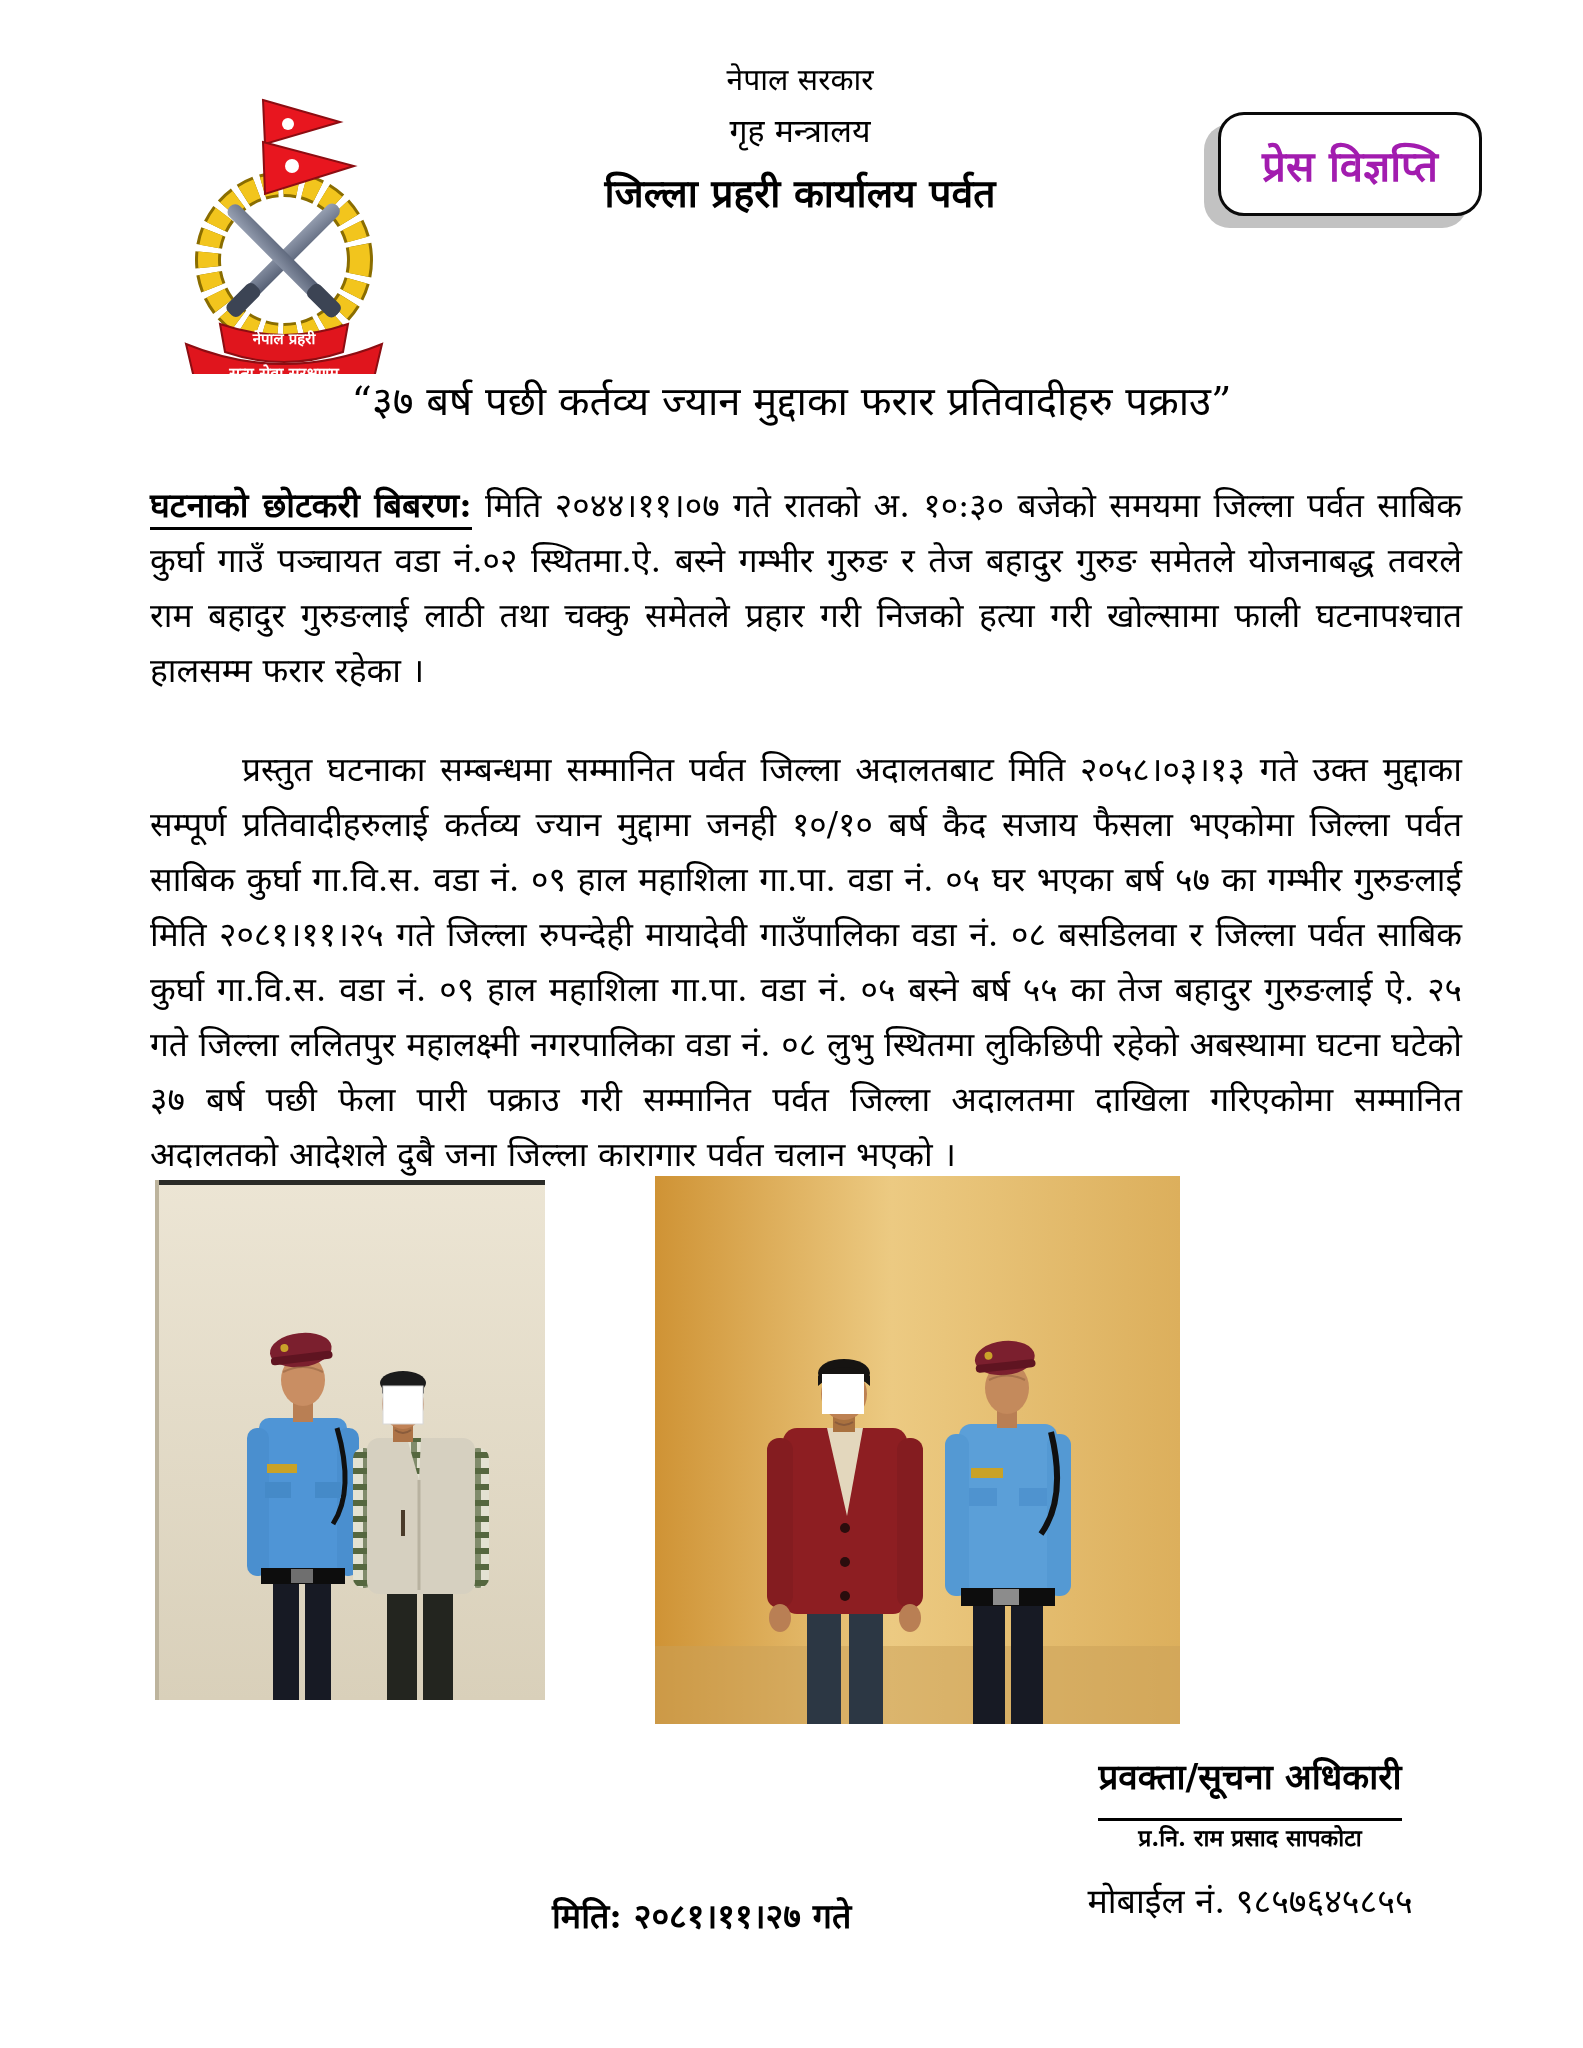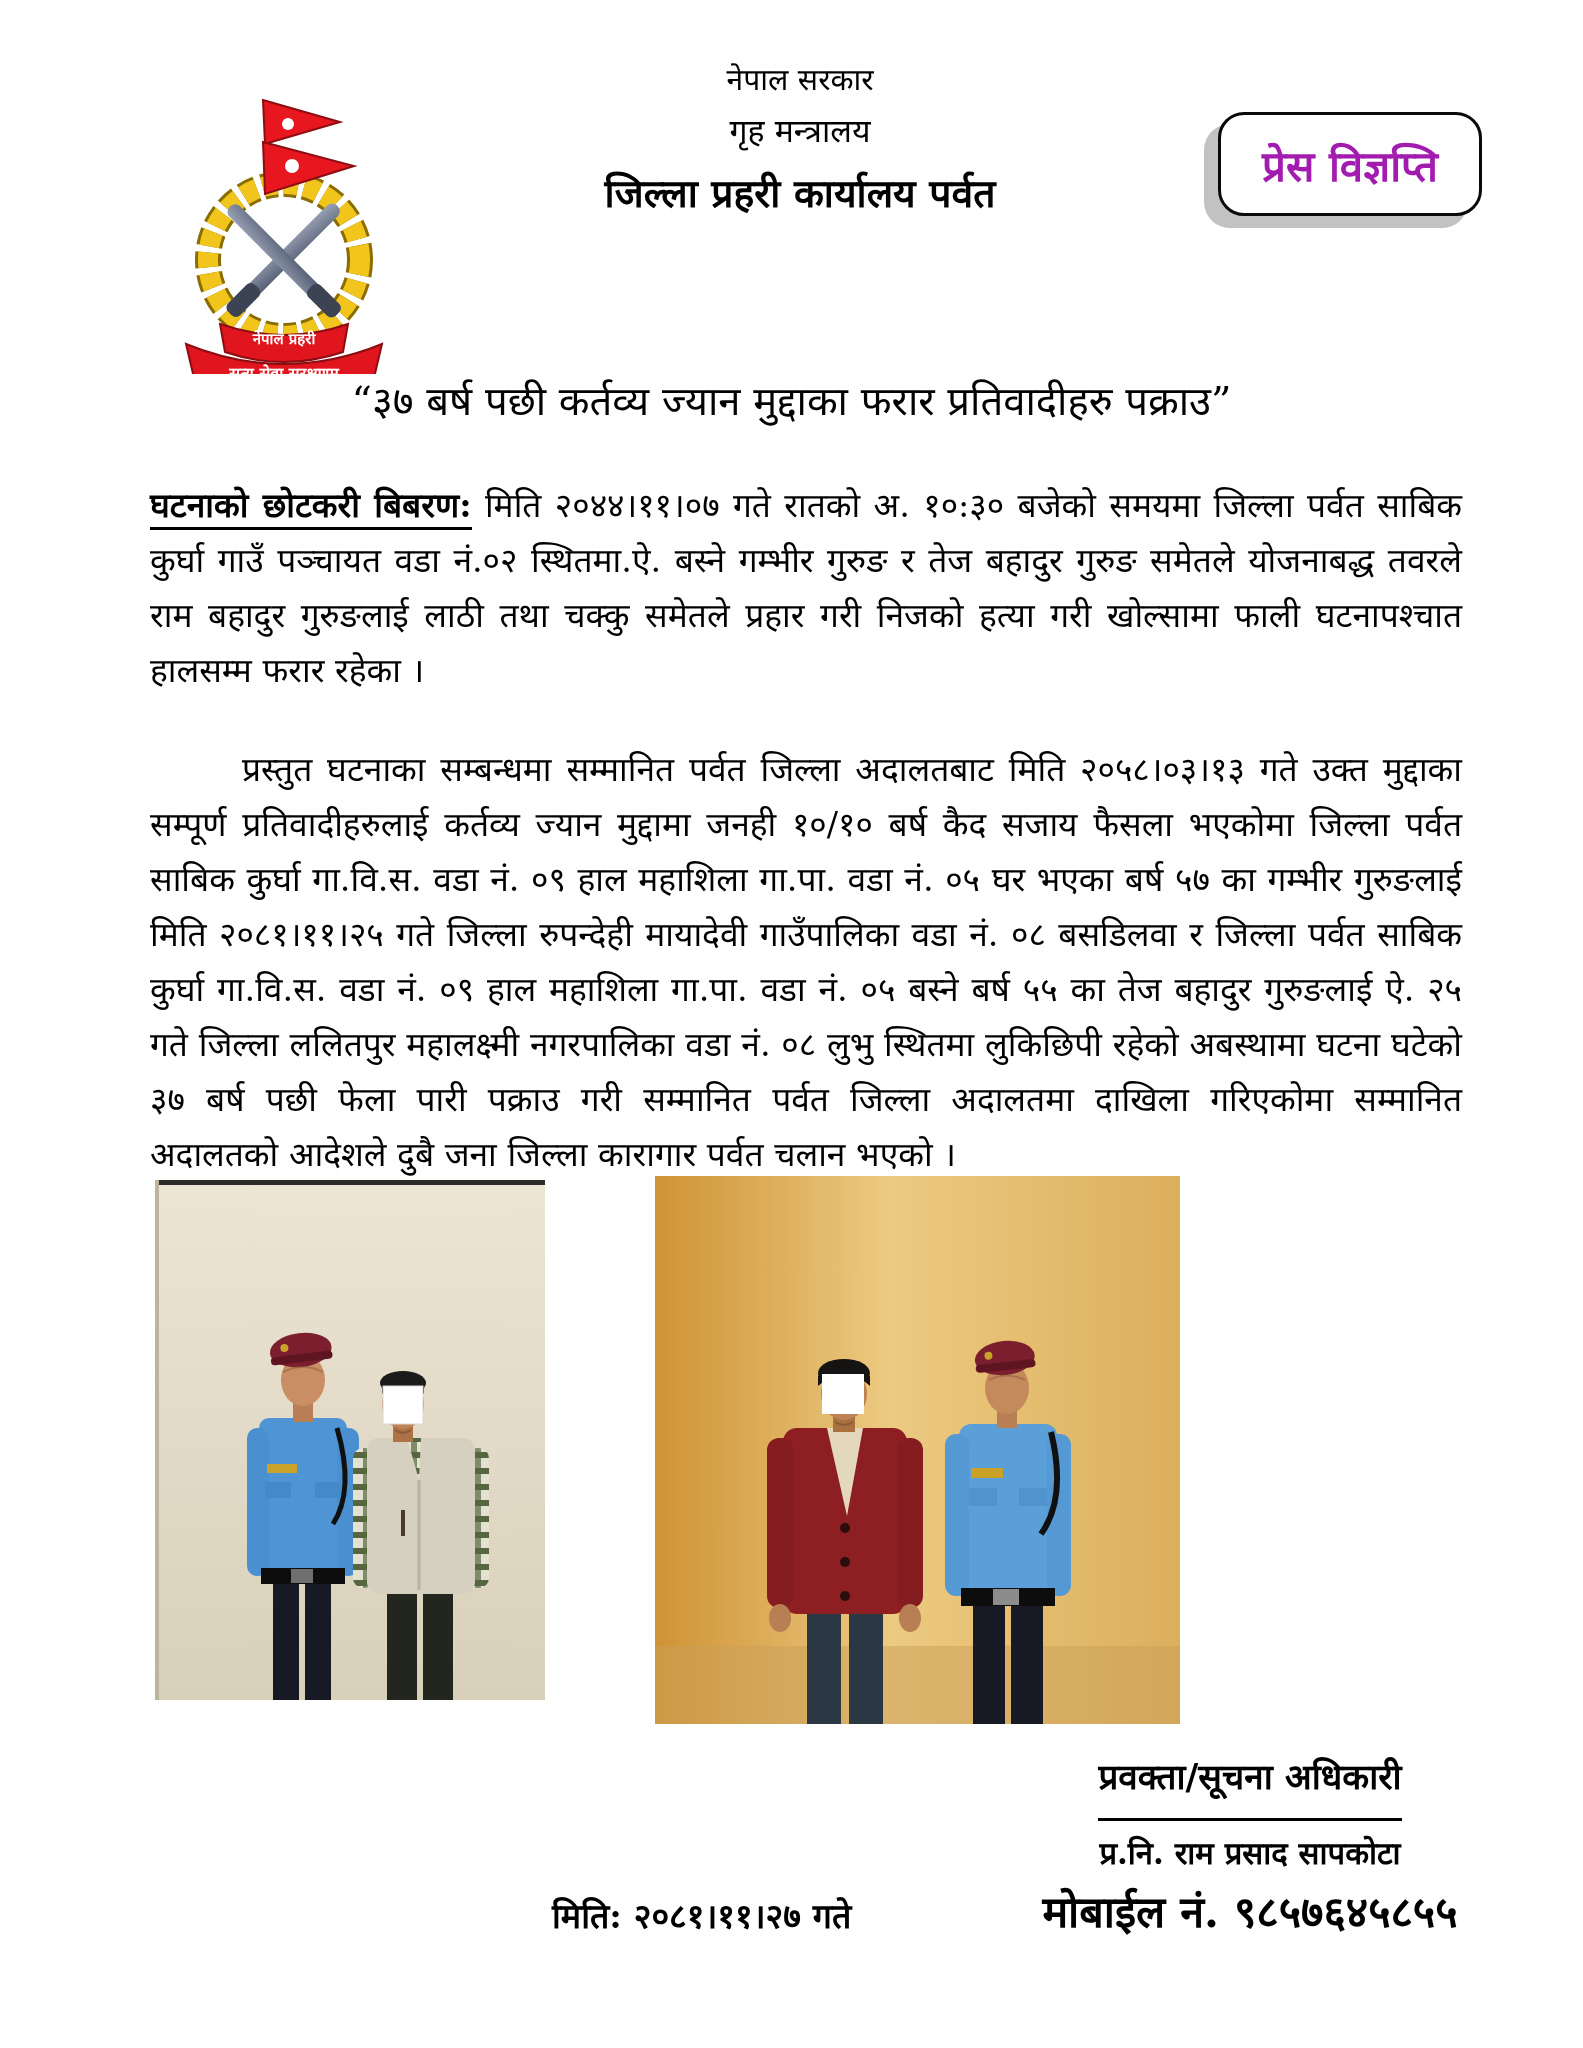--- a/index.html
+++ b/index.html
@@ -37,22 +37,22 @@
   
   .photo{position:absolute;overflow:hidden;}
   .photo-left{left:155px;top:1180px;width:390px;height:520px;}
   .photo-right{left:655px;top:1176px;width:525px;height:548px;}
   .photo svg{display:block;width:100%;height:100%;}
   
   .signature{
     position:absolute;left:1035px;top:1752px;width:430px;text-align:center;
   }
   .sig-role{font-size:35px;font-weight:700;border-bottom:3px solid #000;display:inline-block;padding-bottom:19px;}
-  .sig-name{font-size:31px;font-weight:700;margin-top:10px;}
-  .sig-mobile{font-size:43px;font-weight:700;margin-top:8px;}
+  .sig-name{font-size:23px;font-weight:700;}
+  .sig-mobile{font-size:34px;font-weight:400;margin-top:24px;}
   .date-line{
     position:absolute;left:552px;top:1892px;font-size:34px;font-weight:700;
   }
 </style>
 </head>
 <body>
 
 <div class="page">
 
   <div class="logo-wrap">

